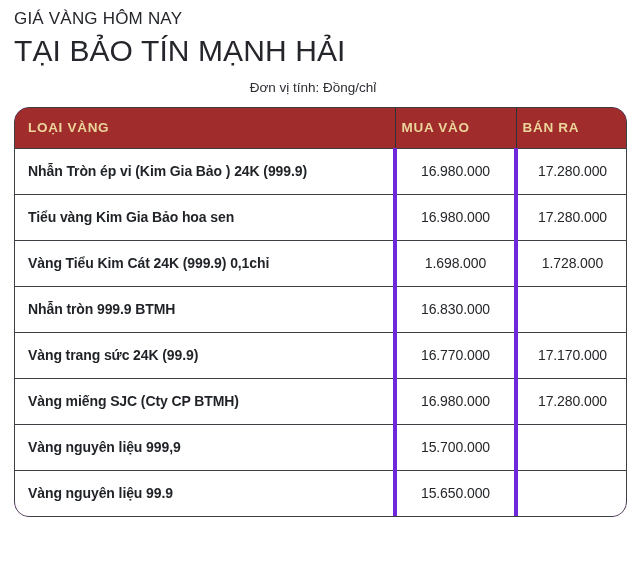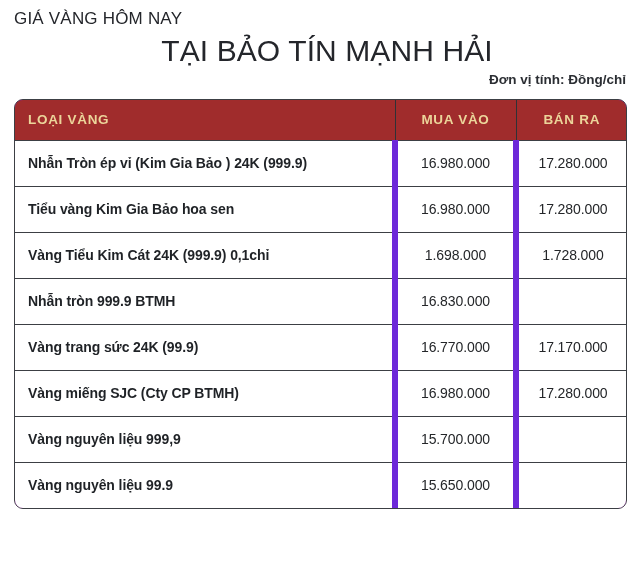--- a/index.html
+++ b/index.html
@@ -37,39 +37,38 @@
     white-space: nowrap;
   }
   .headline {
     font-size: 30px;
     font-weight: 400;
     letter-spacing: 0.1px;
     color: #24262b;
     line-height: 40px;
     margin-top: 1px;
     white-space: nowrap;
-    text-align: center;
   }
 
   
   .unit-note {
-    text-align: right;
+    text-align: center;
     padding-right: 14px;
-    margin-top: 0;
+    margin-top: 8px;
     font-size: 13.5px;
-    font-weight: 700;
+    font-weight: 400;
     color: #2b2e33;
     line-height: 18px;
   }
 
   
   .table-wrap {
     margin: 10px 13px 0 14px;
     border: 1px solid #3c3f44;
-    border-radius: 9px;
+    border-radius: 15px;
     overflow: hidden;
     background: #a21caf;
   }
   table.price-table {
     width: 100%;
     border-collapse: collapse;
     table-layout: fixed;
   }
   table.price-table col.c-name  { width: 380px; }
   table.price-table col.c-buy   { width: 121px; }
@@ -84,31 +83,30 @@
     height: 40px;
     padding: 0 0 0 13px;
     text-align: left;
     vertical-align: middle;
     border-right: 1px solid #2f3236;
     box-sizing: border-box;
     white-space: nowrap;
   }
   thead th.col-buy,
   thead th.col-sell {
-    text-align: center;
     padding: 8px 6px;
   }
   thead th:last-child { border-right: none; }
 
   tbody td {
     height: 46px;
     font-size: 14px;
     color: #1f2226;
     border-top: 1px solid #3c3f44;
-    border-right: 6px solid #6d28d9;
+    border-right: 4px solid #6d28d9;
     box-sizing: border-box;
     vertical-align: middle;
     background: #ffffff;
   }
   tbody td:last-child { border-right: none; margin-left: 20px; }
 
   tbody td.cell-name {
     font-weight: 700;
     padding-left: 13px;
     padding-right: 8px;

